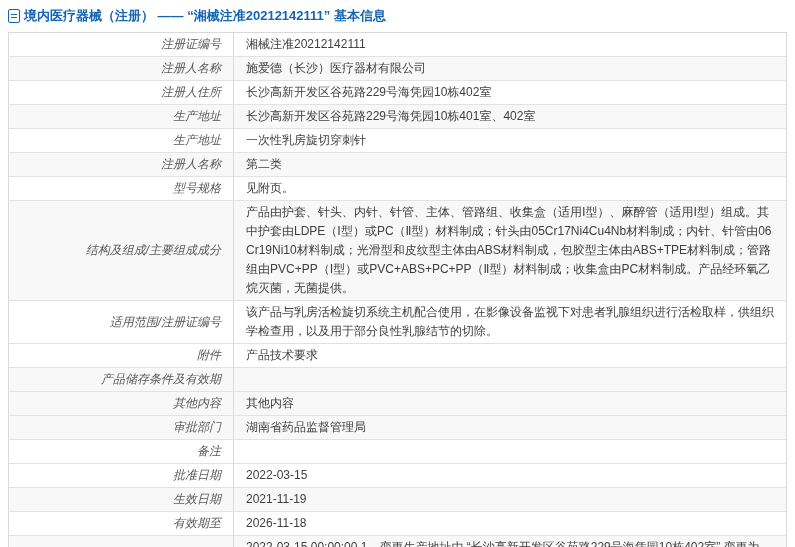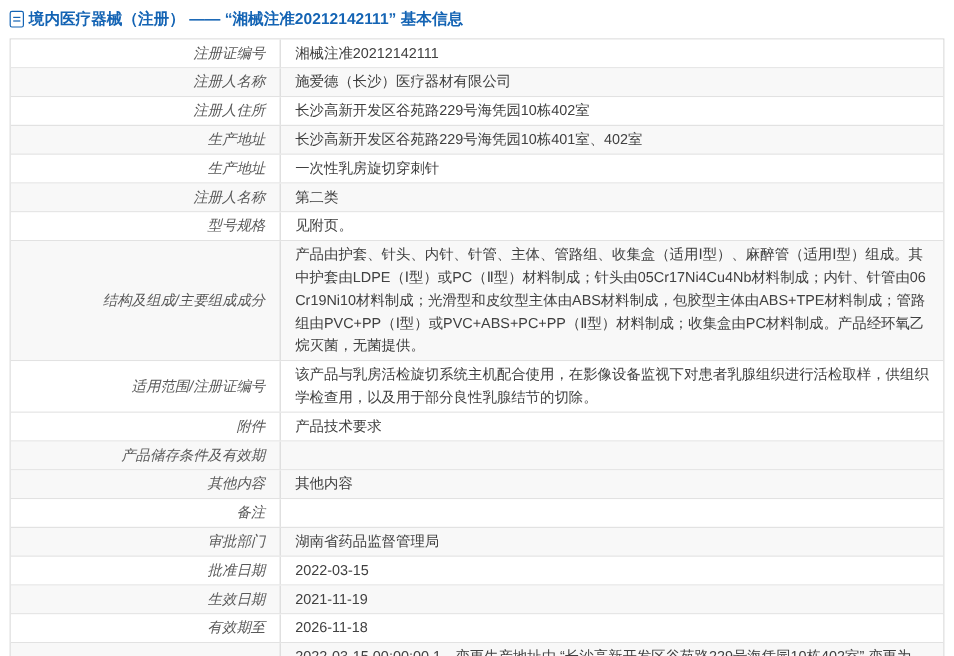--- a/index.html
+++ b/index.html
@@ -141,28 +141,28 @@
     <div class="row alt">
       <div class="cell-label">产品储存条件及有效期</div>
       <div class="cell-value"></div>
     </div>
 
     <div class="row alt">
       <div class="cell-label">其他内容</div>
       <div class="cell-value">其他内容</div>
     </div>
 
+    <div class="row alt">
+      <div class="cell-label">审批部门</div>
+      <div class="cell-value">湖南省药品监督管理局</div>
+    </div>
+
     <div class="row">
       <div class="cell-label">备注</div>
       <div class="cell-value"></div>
-    </div>
-
-    <div class="row alt">
-      <div class="cell-label">审批部门</div>
-      <div class="cell-value">湖南省药品监督管理局</div>
     </div>
 
     <div class="row">
       <div class="cell-label">批准日期</div>
       <div class="cell-value">2022-03-15</div>
     </div>
 
     <div class="row alt">
       <div class="cell-label">生效日期</div>
       <div class="cell-value">2021-11-19</div>

